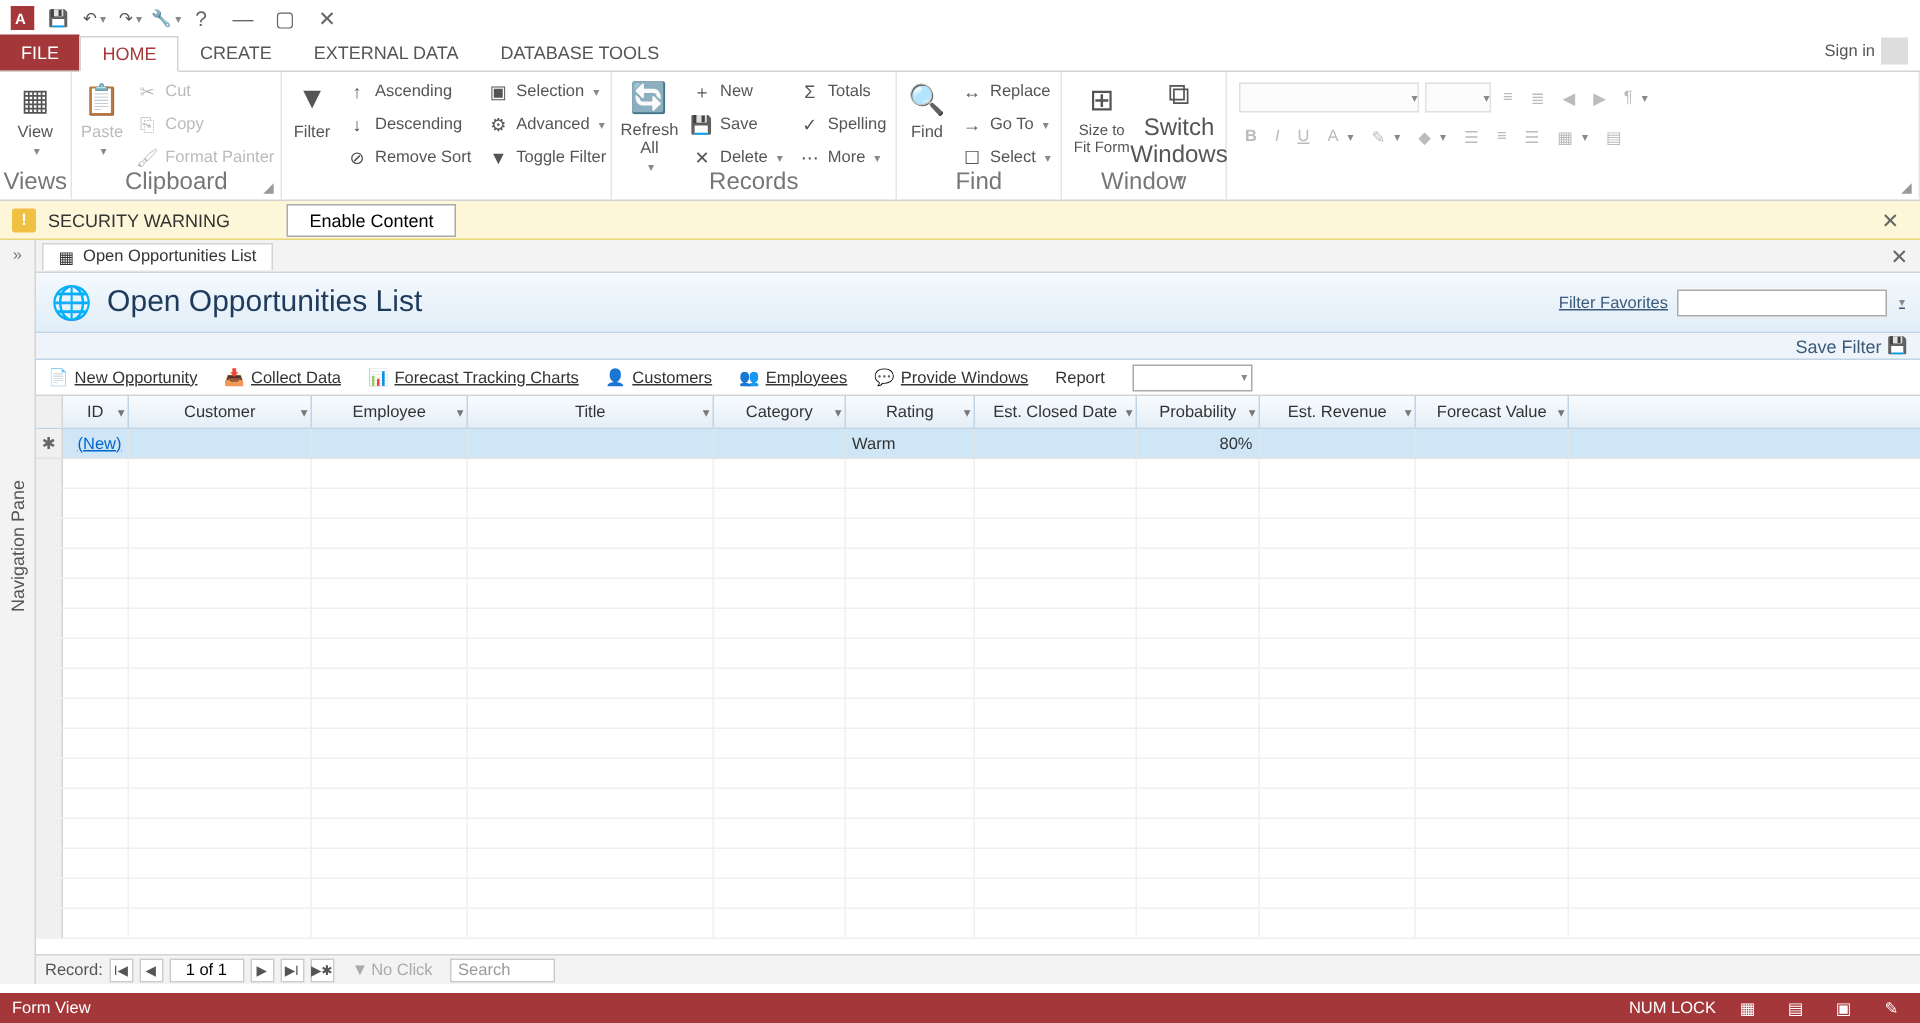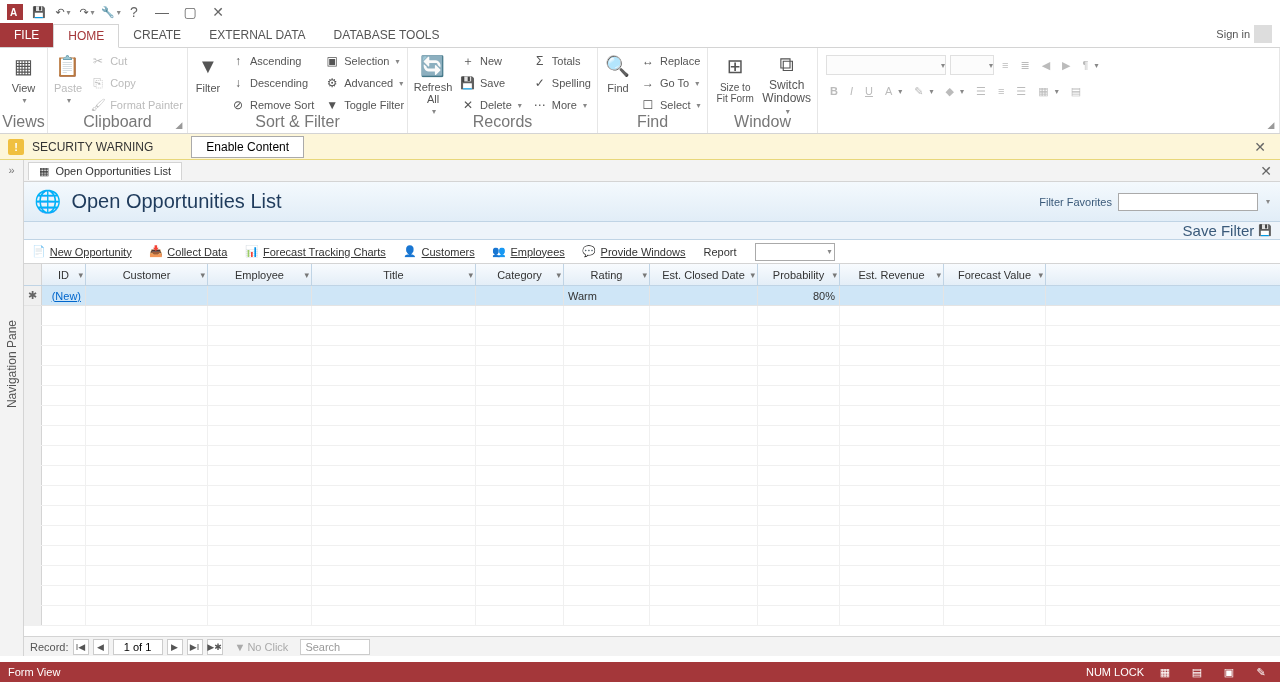--- a/index.html
+++ b/index.html
@@ -50,24 +50,24 @@
 .nav-expand { padding: 4px; color: #777; }
 .nav-label { writing-mode: vertical-rl; transform: rotate(180deg); color: #555; font-size: 12px; margin-top: 140px; }
 
 .tab-area { flex: 1; display: flex; flex-direction: column; }
 .tab-strip { height: 22px; background: #f3f3f3; border-bottom: 1px solid #d4d4d4; display: flex; align-items: center; }
 .doc-tab { background: #fff; border: 1px solid #d4d4d4; border-bottom: none; padding: 2px 10px; display: flex; align-items: center; gap: 6px; font-size: 11px; color: #333; margin-left: 4px; }
 .tab-close { margin-left: auto; padding: 2px 8px; color: #666; font-size: 14px; }
 
 .form-header { height: 40px; background: linear-gradient(#f4f9fd, #e1edf7); display: flex; align-items: center; padding: 0 10px; gap: 10px; border-bottom: 1px solid #c0d4e5; }
 .form-title { font-size: 20px; color: #1f3b5c; }
-.filter-fav { margin-left: auto; display: flex; align-items: center; gap: 6px; color: #3a5a7a; font-size: 11px; }
+.filter-fav { margin-left: auto; display: flex; align-items: center; gap: 6px; color: #3a5a7a; font-size: 11px; text-decoration: underline; }
 .filter-input { width: 140px; height: 18px; border: 1px solid #aaa; background: #fff; }
 .save-filter-row { height: 18px; background: #eef4fa; display: flex; align-items: center; justify-content: flex-end; padding: 0 8px; gap: 4px; border-bottom: 1px solid #c0d4e5; }
-.save-filter { color: #3a5a7a; font-size: 15px; }
+.save-filter { color: #3a5a7a; font-size: 12px; }
 
 .toolbar { height: 24px; background: #fff; border-bottom: 1px solid #d4d4d4; display: flex; align-items: center; padding: 0 8px; gap: 18px; }
 .tb-link { display: flex; align-items: center; gap: 4px; color: #333; font-size: 11px; }
 .tb-link .u { text-decoration: underline; }
 .report-combo { width: 80px; height: 18px; border: 1px solid #aaa; background: #fff; }
 
 .grid { flex: 1; background: #fff; overflow: hidden; position: relative; }
 .grid-header { display: flex; height: 22px; background: linear-gradient(#f8fbfe, #e4eef7); border-bottom: 1px solid #c0d4e5; }
 .grid-header .col { border-right: 1px solid #c0d4e5; display: flex; align-items: center; justify-content: center; font-size: 11px; color: #333; position: relative; }
 .col-drop { position: absolute; right: 2px; color: #777; font-size: 9px; }
@@ -200,21 +200,20 @@
             <span class="small-icon">⚙</span>
             <span>Advanced</span>
             <span class="dd">▾</span>
           </div>
         <div class="small-btn">
             <span class="small-icon">▼</span>
             <span>Toggle Filter</span>
           </div>
       </div>
     </div>
-    <div class="ribbon-group-label">Sort &amp; Filter</div>
   </div>
 
   <div class="ribbon-group" style="width:190px">
     <div class="ribbon-content">
       <div class="big-btn">
         <span class="icon">🔄</span>
         <span>Refresh All</span>
           <span class="dd">▾</span>
       </div>
       <div class="btn-stack">
@@ -278,21 +277,21 @@
   </div>
 
   <div class="ribbon-group" style="width:110px">
     <div class="ribbon-content">
       <div class="big-btn" style="width:50px">
         <span class="icon">⊞</span>
         <span style="font-size:10px;line-height:1.1">Size to Fit Form</span>
       </div>
       <div class="big-btn" style="width:54px">
         <span class="icon">⧉</span>
-        <span style="font-size:12px;line-height:1.1">Switch Windows</span>
+        <span style="font-size:16px;line-height:1.1">Switch Windows</span>
           <span class="dd">▾</span>
       </div>
     </div>
     <div class="ribbon-group-label">Window</div>
   </div>
 
   <div class="ribbon-group" style="flex:1">
     <div class="ribbon-content" style="flex-direction:column;gap:4px;padding:4px">
       <div style="display:flex;gap:4px;align-items:center">
         <div class="combo disabled" style="width:120px">

